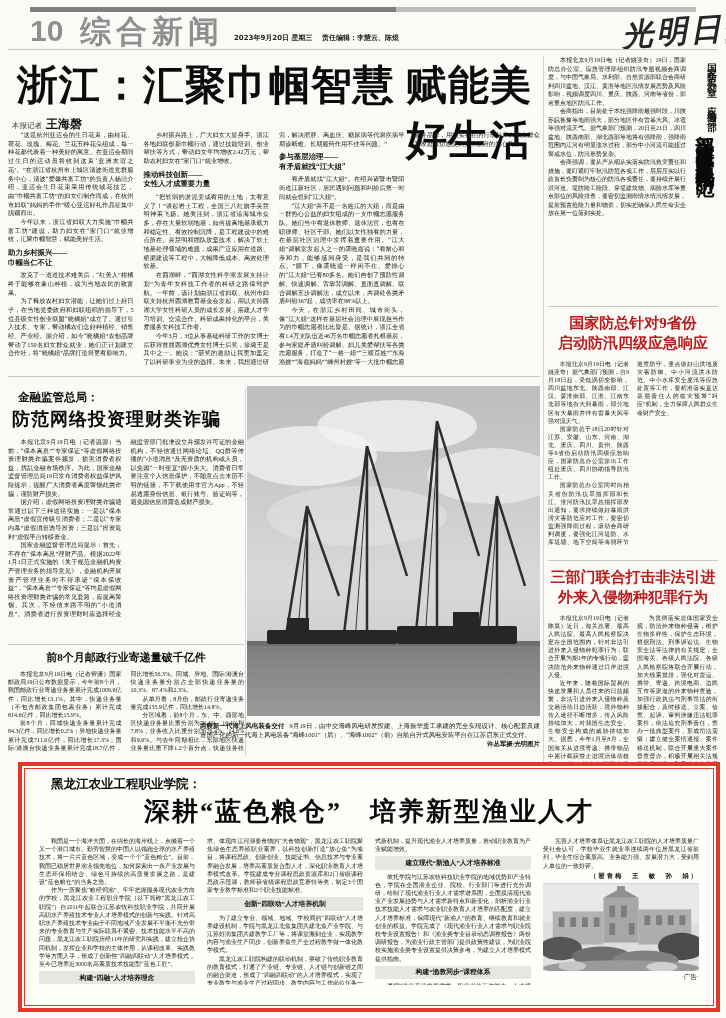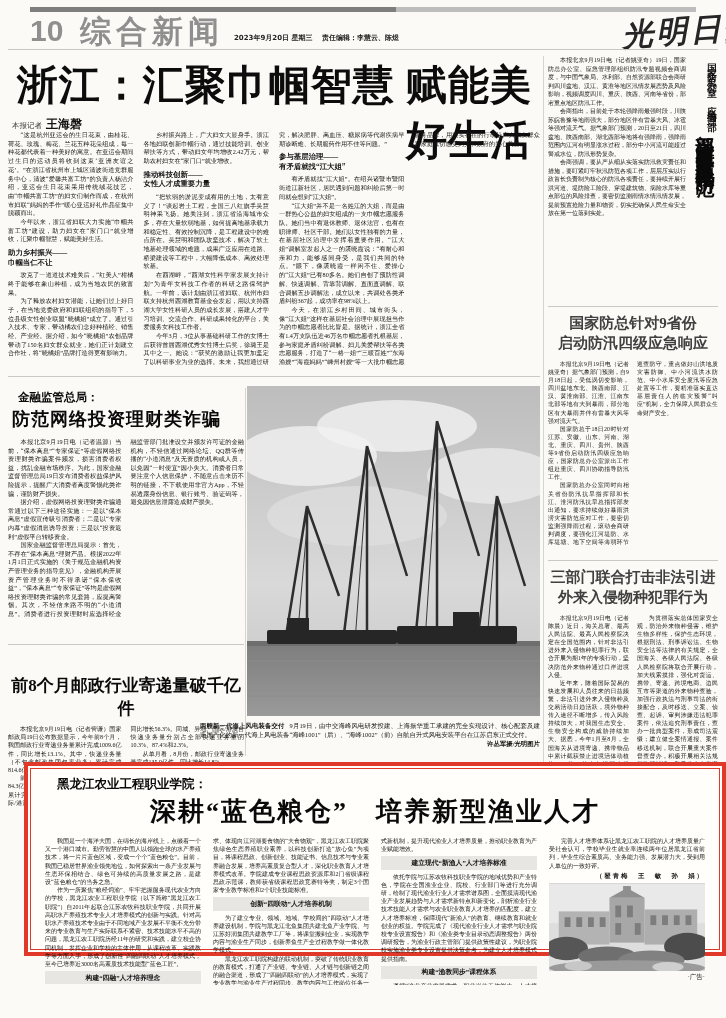--- a/index.html
+++ b/index.html
@@ -24,42 +24,42 @@
   .lead-body p{margin:0;text-indent:2em;}
   .colsub{font-weight:bold;font-size:7.4px;line-height:9.5px;text-align:left;white-space:pre-line;margin:4px 0;text-indent:0!important;}
   
   .sb-art1{left:548px;top:56px;width:170px;height:246px;display:flex;gap:6px;}
   .sb-art1 .body{flex:1;font-size:6px;line-height:8.5px;text-align:justify;overflow:hidden;}
   .sb-art1 .body p{margin:0;text-indent:2em;}
   .vhead{writing-mode:vertical-rl;height:246px;display:flex;}
   .vhead .kick{font-size:9.5px;font-weight:bold;letter-spacing:4px;color:#111;margin-bottom:2px;}
   .vhead .main{font-size:19px;font-weight:bold;letter-spacing:3px;color:#0a0a0a;}
   .sb-art{left:548px;width:170px;}
-  .sb-head{font-size:15px;font-weight:bold;text-align:center;line-height:20px;white-space:pre-line;color:#404040;}
+  .sb-head{font-size:15px;font-weight:bold;text-align:center;line-height:20px;white-space:pre-line;color:#b91c1c;}
   .sb-body{margin-top:7px;column-count:2;column-gap:8px;column-fill:auto;overflow:hidden;
            font-size:5.9px;line-height:8.1px;text-align:justify;}
   .sb-body p{margin:0;text-indent:2em;}
   
   .fin{left:8px;top:390px;width:236px;}
   .fin .kick{font-size:11.5px;font-weight:bold;padding-left:10px;color:#0a0a0a;}
   .fin .head{font-size:18px;font-weight:bold;letter-spacing:1px;padding-left:4px;margin-top:2px;color:#0a0a0a;}
   .fin .body{margin-top:7px;height:184px;column-count:2;column-gap:9px;column-fill:auto;overflow:hidden;
              font-size:6.2px;line-height:8.6px;text-align:justify;}
   .fin .body p,.post .body p{margin:0;text-indent:2em;}
   .post{left:8px;top:650px;width:236px;}
-  .post .head{font-size:17px;font-weight:bold;text-align:center;color:#0a0a0a;margin-top:24px;}
+  .post .head{font-size:11px;font-weight:bold;text-align:center;color:#0a0a0a;}
   .post .body{margin-top:5px;height:85px;column-count:2;column-gap:9px;column-fill:auto;overflow:hidden;
               font-size:6px;line-height:8.2px;text-align:justify;}
   
   .photo{left:247px;top:386px;width:293px;height:330px;background:#cfcfcf;overflow:hidden;}
   .caption{left:200px;top:721px;width:340px;font-size:6.4px;line-height:9.2px;text-align:justify;}
   .caption .cap-lead{font-weight:bold;margin-right:5px;}
   .caption .credit{display:block;text-align:right;font-weight:bold;}
   
-  .feature{left:24px;top:762px;width:702px;height:194px;border:4px solid #e0392a;background:#fffefb;box-sizing:border-box;}
+  .feature{left:18px;top:762px;width:702px;height:250px;border:4px solid #e0392a;background:#fffefb;box-sizing:border-box;}
   .feature .inner{position:absolute;inset:2px;border:1px solid #e0392a;padding:7px 14px 4px 14px;box-sizing:border-box;}
   .f-kick{font-size:12.5px;font-weight:bold;margin-left:12px;color:#0a0a0a;}
   .f-title{text-align:center;font-size:26px;font-weight:bold;letter-spacing:2px;margin-top:1px;color:#0a0a0a;}
   .f-cols{display:flex;gap:12px;margin-top:8px;height:148px;overflow:hidden;}
   .f-col{flex:1;font-size:6px;line-height:8.2px;text-align:justify;overflow:hidden;}
   .f-col p{margin:0;text-indent:2em;}
   .f-sub{background:#e7e6e2;font-weight:bold;font-size:6.8px;text-align:center;padding:2.5px 0;margin:3px 0;text-indent:0!important;}
   .f-col4{display:flex;flex-direction:column;}
   .f-byline{text-align:right;font-size:6.4px;font-weight:bold;letter-spacing:2px;margin:2px 0 3px 0;}
   .campus{width:100%;height:88px;background:#d8d8d8;}

